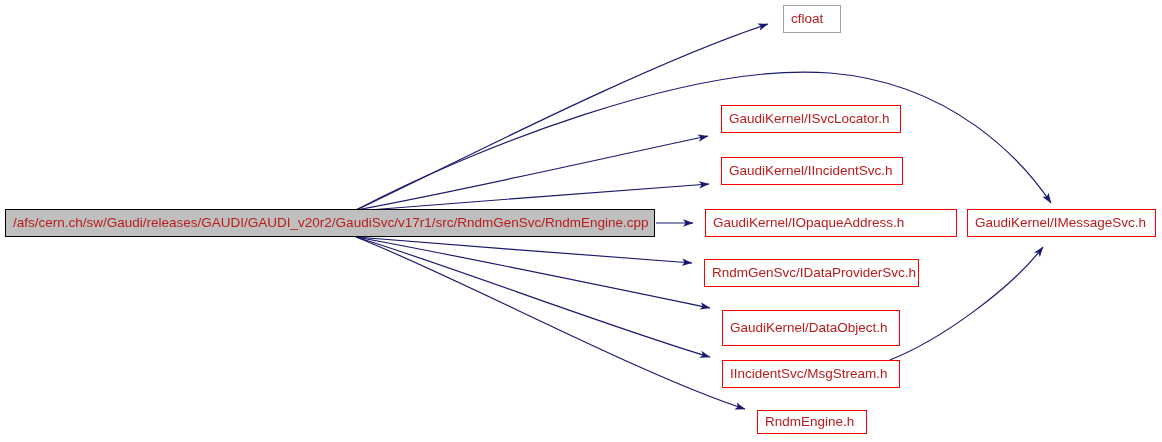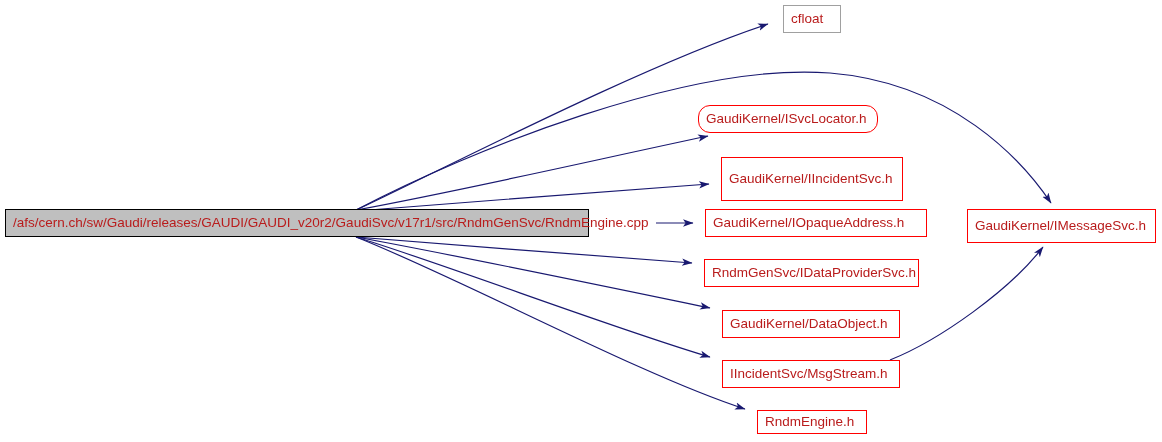--- a/index.html
+++ b/index.html
@@ -79,53 +79,53 @@
 
     <path d="M356,237 C460,256 618,289 710,308" fill="none" stroke="#191970" stroke-width="1.2" marker-end="url(#arrow)"></path>
 
     <path d="M356,237 C450,266 618,330 710,357" fill="none" stroke="#191970" stroke-width="1.2" marker-end="url(#arrow)"></path>
 
     <path d="M356,237 C460,278 640,375 745,409" fill="none" stroke="#191970" stroke-width="1.2" marker-end="url(#arrow)"></path>
 
     <path d="M890,360 C940,340 1010,290 1043,247" fill="none" stroke="#191970" stroke-width="1.2" marker-end="url(#arrow)"></path>
   </svg>
 
-  <div class="node root" style="left:5px; top:209px; width:584px; height:28px;">
+  <div class="node root" style="left:5px; top:209px; width:650px; height:28px;">
     <span class="node-label">/afs/cern.ch/sw/Gaudi/releases/GAUDI/GAUDI_v20r2/GaudiSvc/v17r1/src/RndmGenSvc/RndmEngine.cpp</span>
   </div>
 
   <div class="node sys" style="left:783px; top:5px; width:58px; height:28px;">
     <span class="node-label">cfloat</span>
   </div>
 
-  <div class="node" style="left:698px; top:105px; width:180px; height:28px;border-radius:12px;">
+  <div class="node" style="left:721px; top:105px; width:180px; height:28px;">
     <span class="node-label">GaudiKernel/ISvcLocator.h</span>
   </div>
 
-  <div class="node" style="left:721px; top:157px; width:182px; height:44px;">
+  <div class="node" style="left:721px; top:157px; width:182px; height:28px;">
     <span class="node-label">GaudiKernel/IIncidentSvc.h</span>
   </div>
 
-  <div class="node" style="left:705px; top:209px; width:222px; height:28px;">
+  <div class="node" style="left:705px; top:209px; width:252px; height:28px;">
     <span class="node-label">GaudiKernel/IOpaqueAddress.h</span>
   </div>
 
   <div class="node" style="left:704px; top:259px; width:215px; height:28px;">
     <span class="node-label">RndmGenSvc/IDataProviderSvc.h</span>
   </div>
 
-  <div class="node" style="left:722px; top:310px; width:178px; height:28px;">
+  <div class="node" style="left:722px; top:310px; width:178px; height:36px;">
     <span class="node-label">GaudiKernel/DataObject.h</span>
   </div>
 
   <div class="node" style="left:722px; top:360px; width:178px; height:28px;">
     <span class="node-label">IIncidentSvc/MsgStream.h</span>
   </div>
 
   <div class="node" style="left:757px; top:410px; width:110px; height:24px;">
     <span class="node-label">RndmEngine.h</span>
   </div>
 
-  <div class="node" style="left:967px; top:209px; width:189px; height:34px;">
+  <div class="node" style="left:967px; top:209px; width:189px; height:28px;">
     <span class="node-label">GaudiKernel/IMessageSvc.h</span>
   </div>
 
 </div>
 
 </body></html>

